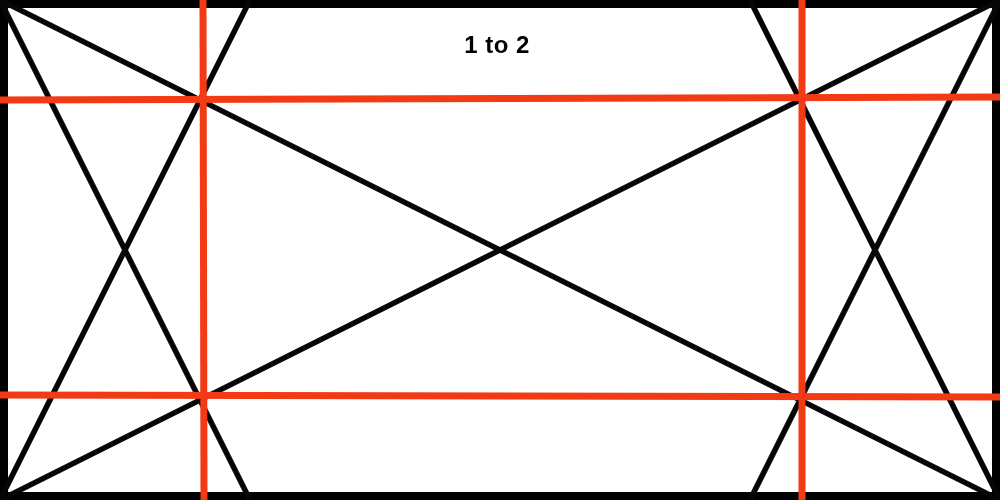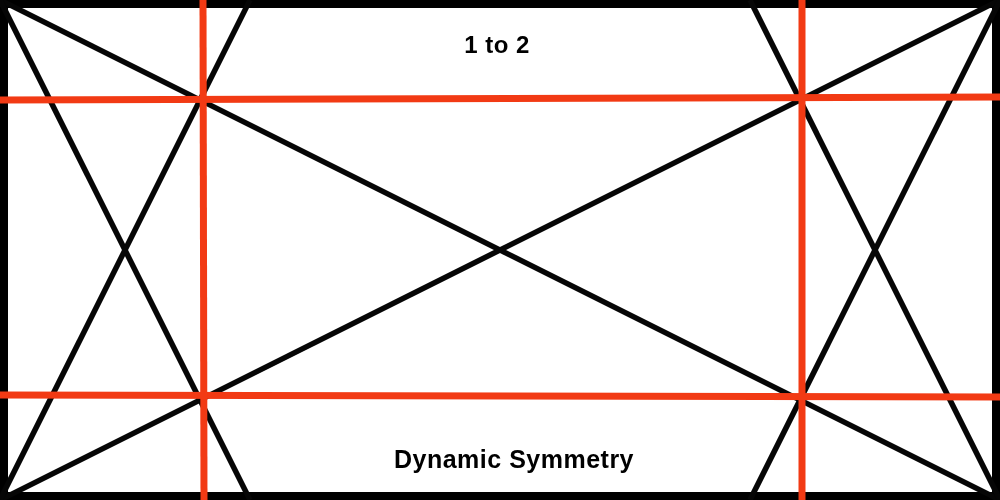--- a/index.html
+++ b/index.html
@@ -60,14 +60,13 @@
     <g>
         <line x1="0" y1="100" x2="1000" y2="97" stroke="#F23A14" stroke-width="7"></line>
         <line x1="0" y1="395" x2="1000" y2="397" stroke="#F23A14" stroke-width="7"></line>
         <line x1="203" y1="0" x2="204" y2="500" stroke="#F23A14" stroke-width="7"></line>
         <line x1="802" y1="0" x2="802" y2="500" stroke="#F23A14" stroke-width="7"></line>
       </g>
   </svg>
 
   <div class="label ratio-label">1 to 2</div>
 
-  <div class="label caption-label">Dynamic Symmetry</div>
 </div>
 
 </body></html>

